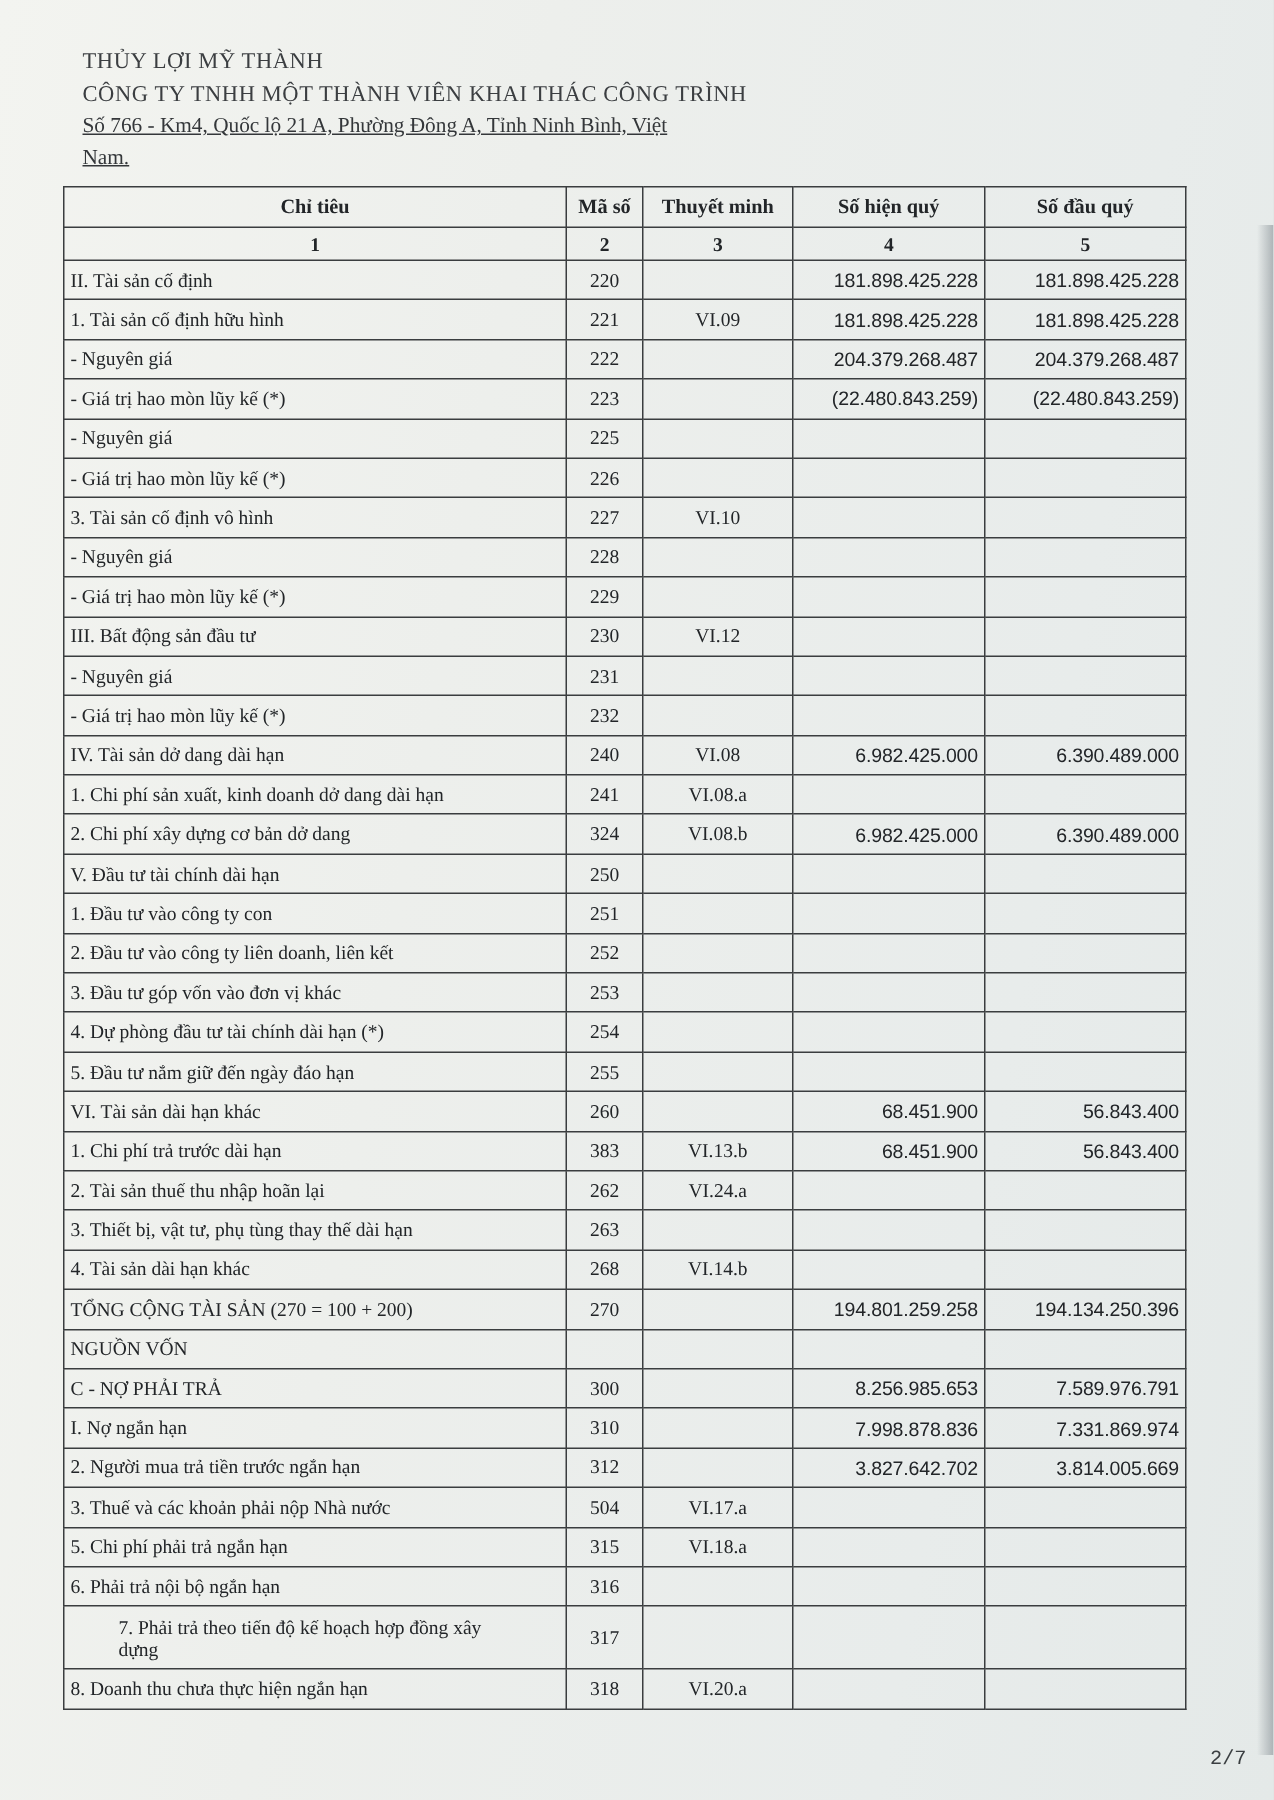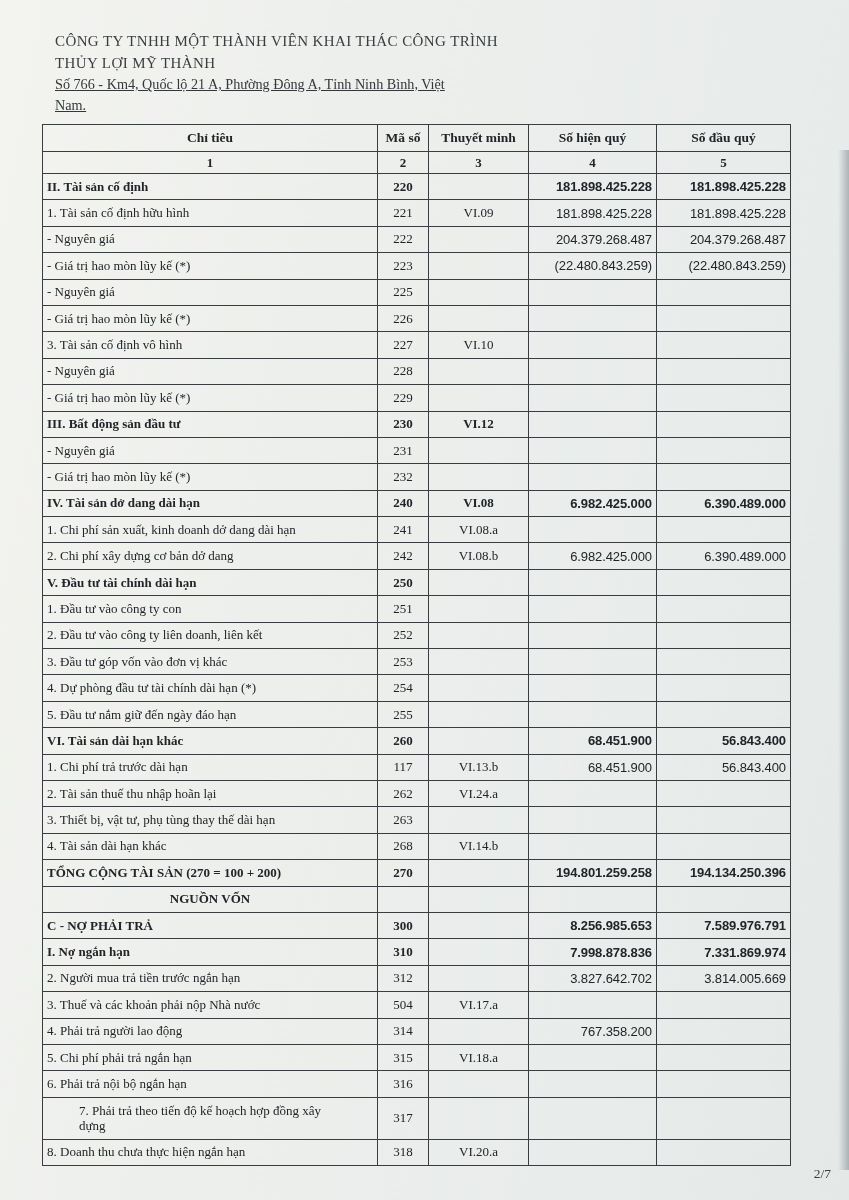--- a/index.html
+++ b/index.html
@@ -61,45 +61,46 @@
   .tbl th.h2 {
     height: 19px;
     font-size: 13px;
     font-weight: bold;
     text-align: center;
   }
   .tbl td { height: 23.4px; font-size: 13px; padding: 1px 4px; }
   .tbl tr.tall td { height: 39px; }
   .tbl tr.tall td.c-label { padding-right: 34px; line-height: 15px; padding-left: 36px; }
   .c-label { text-align: left; }
-  .c-label.center { text-align: center; }
+  .c-label.center { }
   .c-code, .c-note { text-align: center; font-size: 13px; }
   .c-num {
     text-align: right;
     font-family: "Liberation Sans", sans-serif;
     font-size: 12.4px;
     padding-right: 4px;
     letter-spacing: -0.1px;
   }
-  tr.bold td { font-weight: bold; }
+  tr.bold td { font-weight: normal; }
   .page-num {
     position: absolute;
     right: 18px; top: 1166px;
     font-size: 13.5px;
     color: #3a3e41;
+    font-family: Liberation Mono, monospace;
   }
 </style>
 </head>
 <body>
 
 <div class="page">
 
   <div class="letterhead">
+    <div class="lh-company">THỦY LỢI MỸ THÀNH</div>
     <div class="lh-company">CÔNG TY TNHH MỘT THÀNH VIÊN KHAI THÁC CÔNG TRÌNH</div>
-    <div class="lh-company">THỦY LỢI MỸ THÀNH</div>
     <div class="lh-address">Số 766 - Km4, Quốc lộ 21 A, Phường Đông A, Tỉnh Ninh Bình, Việt</div>
     <div class="lh-address">Nam.</div>
   </div>
 
   <table class="tbl">
     <colgroup>
       <col style="width:335px">
       <col style="width:51px">
       <col style="width:100px">
       <col style="width:128px">
@@ -215,21 +216,21 @@
         </tr>
         <tr>
           <td class="c-label">1. Chi phí sản xuất, kinh doanh dở dang dài hạn</td>
           <td class="c-code">241</td>
           <td class="c-note">VI.08.a</td>
           <td class="c-num"></td>
           <td class="c-num"></td>
         </tr>
         <tr>
           <td class="c-label">2. Chi phí xây dựng cơ bản dở dang</td>
-          <td class="c-code">242</td>
+          <td class="c-code">324</td>
           <td class="c-note">VI.08.b</td>
           <td class="c-num">6.982.425.000</td>
           <td class="c-num">6.390.489.000</td>
         </tr>
         <tr class="bold">
           <td class="c-label">V. Đầu tư tài chính dài hạn</td>
           <td class="c-code">250</td>
           <td class="c-note"></td>
           <td class="c-num"></td>
           <td class="c-num"></td>
@@ -271,21 +272,21 @@
         </tr>
         <tr class="bold">
           <td class="c-label">VI. Tài sản dài hạn khác</td>
           <td class="c-code">260</td>
           <td class="c-note"></td>
           <td class="c-num">68.451.900</td>
           <td class="c-num">56.843.400</td>
         </tr>
         <tr>
           <td class="c-label">1. Chi phí trả trước dài hạn</td>
-          <td class="c-code">117</td>
+          <td class="c-code">383</td>
           <td class="c-note">VI.13.b</td>
           <td class="c-num">68.451.900</td>
           <td class="c-num">56.843.400</td>
         </tr>
         <tr>
           <td class="c-label">2. Tài sản thuế thu nhập hoãn lại</td>
           <td class="c-code">262</td>
           <td class="c-note">VI.24.a</td>
           <td class="c-num"></td>
           <td class="c-num"></td>
@@ -340,27 +341,20 @@
           <td class="c-num">3.814.005.669</td>
         </tr>
         <tr>
           <td class="c-label">3. Thuế và các khoản phải nộp Nhà nước</td>
           <td class="c-code">504</td>
           <td class="c-note">VI.17.a</td>
           <td class="c-num"></td>
           <td class="c-num"></td>
         </tr>
         <tr>
-          <td class="c-label">4. Phải trả người lao động</td>
-          <td class="c-code">314</td>
-          <td class="c-note"></td>
-          <td class="c-num">767.358.200</td>
-          <td class="c-num"></td>
-        </tr>
-        <tr>
           <td class="c-label">5. Chi phí phải trả ngắn hạn</td>
           <td class="c-code">315</td>
           <td class="c-note">VI.18.a</td>
           <td class="c-num"></td>
           <td class="c-num"></td>
         </tr>
         <tr>
           <td class="c-label">6. Phải trả nội bộ ngắn hạn</td>
           <td class="c-code">316</td>
           <td class="c-note"></td>

